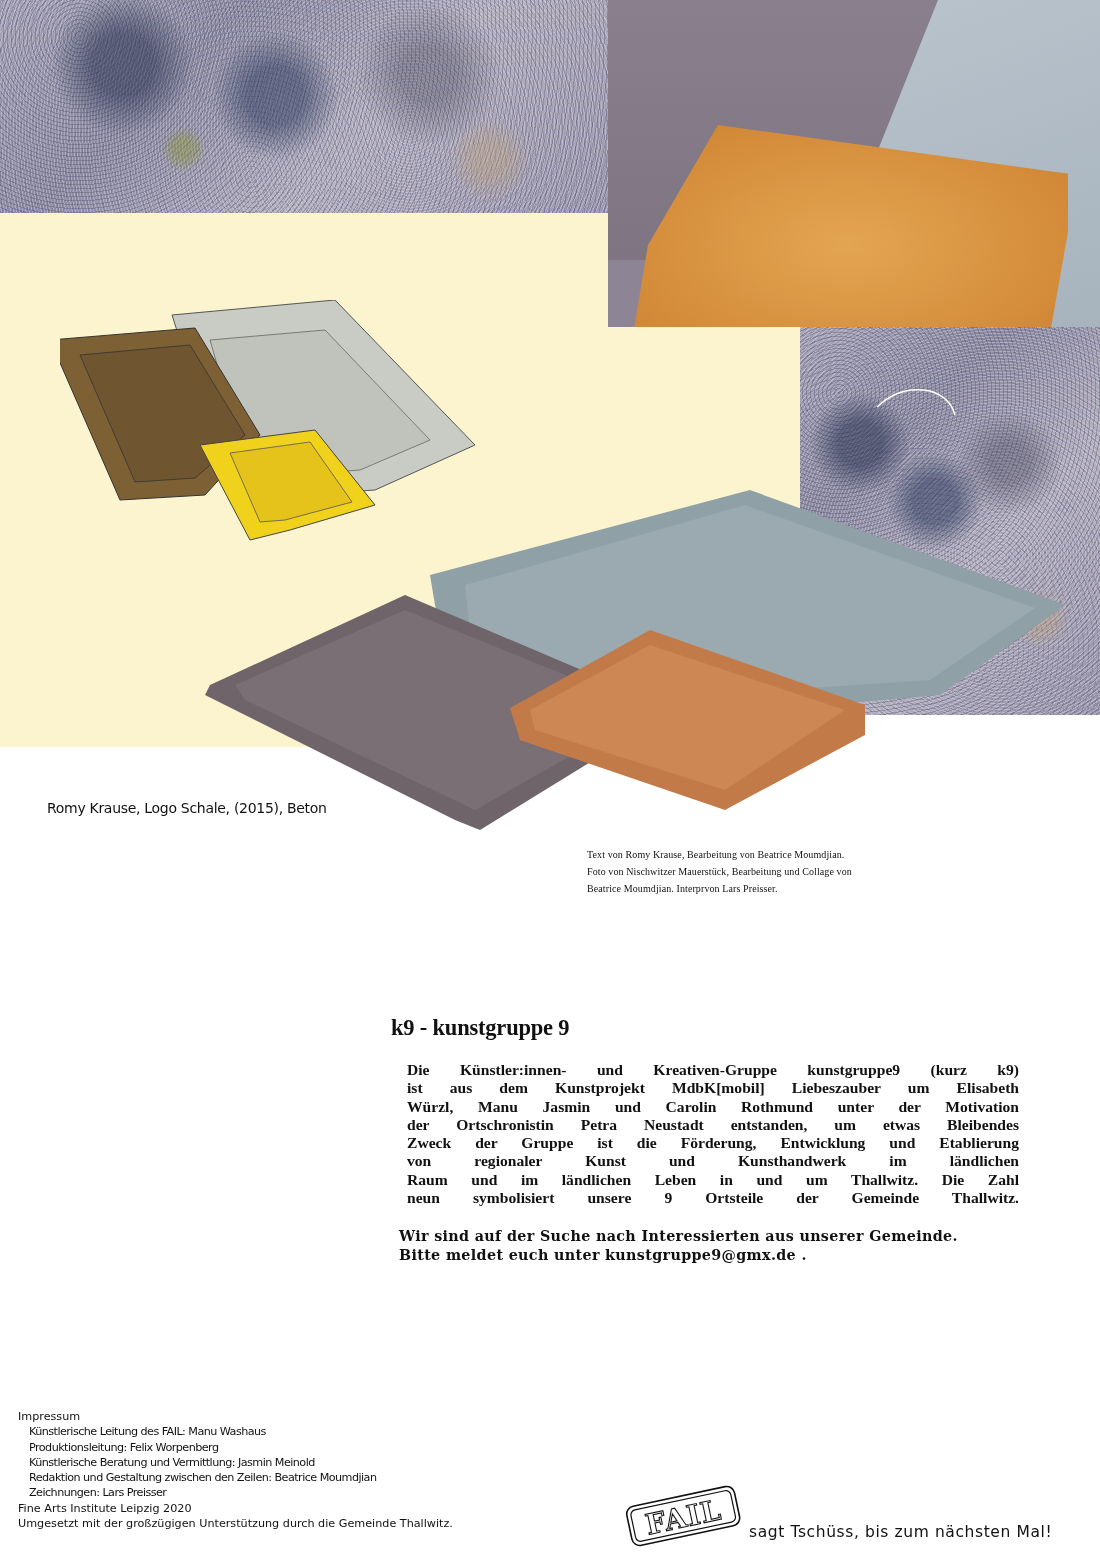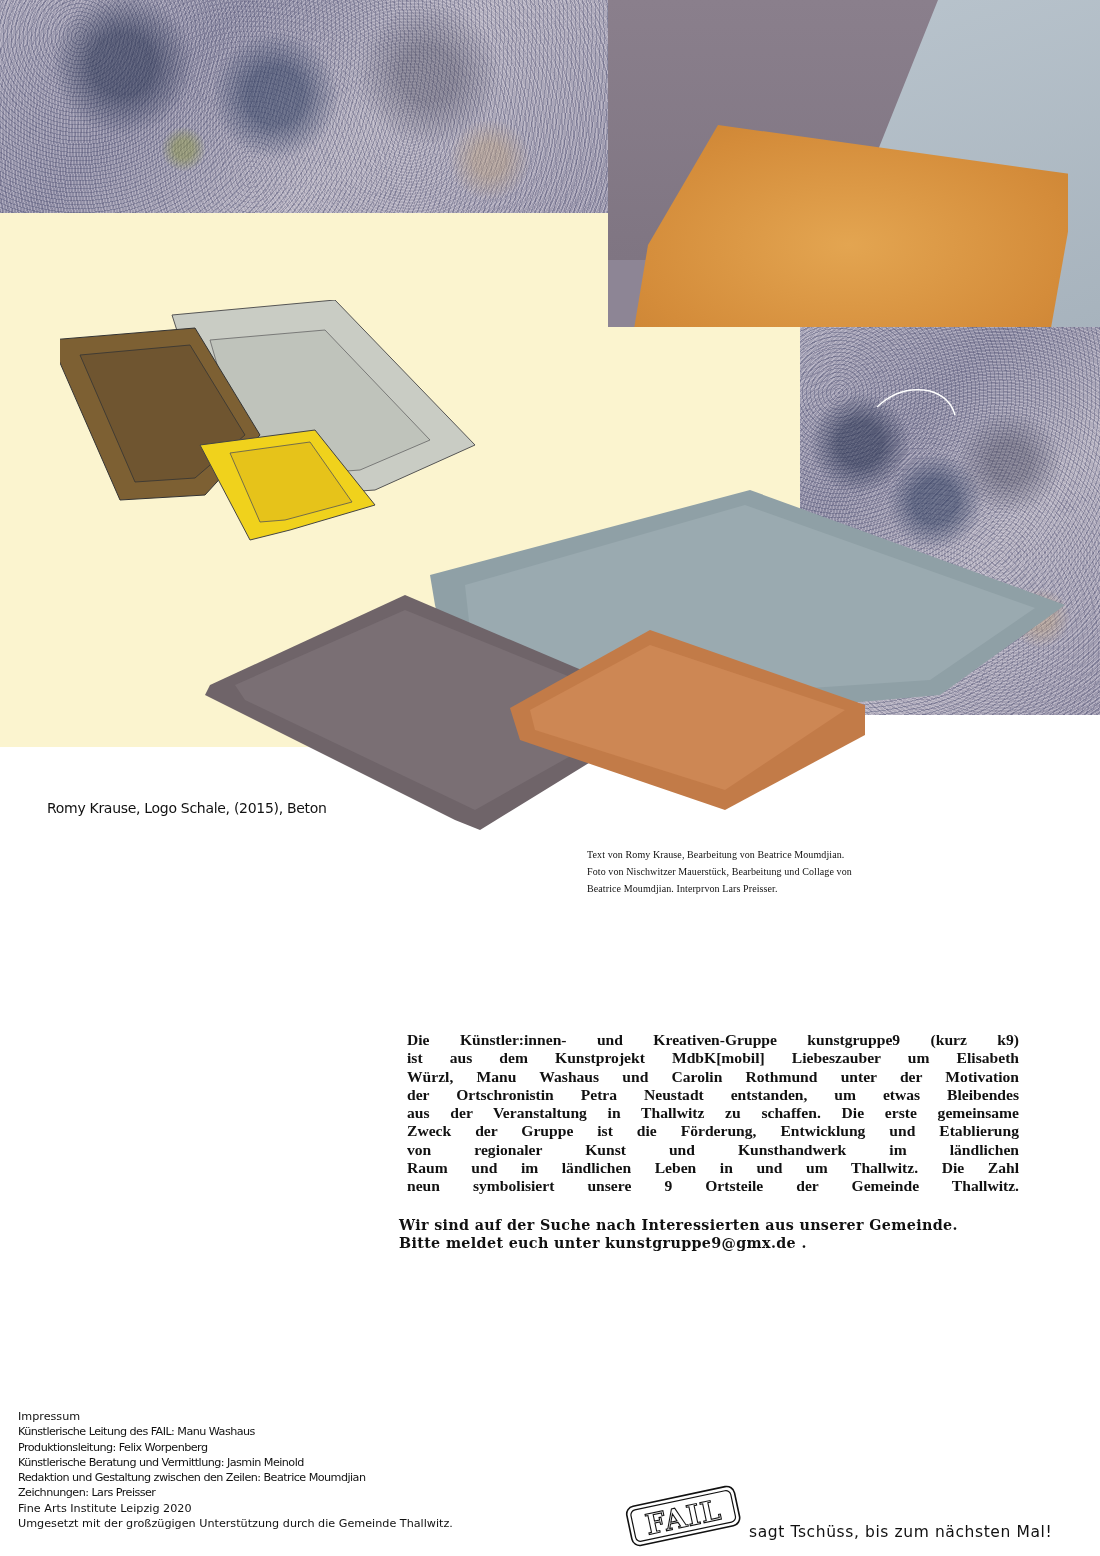--- a/index.html
+++ b/index.html
@@ -43,21 +43,21 @@
   #credits div { white-space:nowrap; }
 
   #article { left:391px; top:1015px; width:644px; }
   #article-title { font-family:"Liberation Serif", serif; font-weight:bold; font-size:22.5px; margin:0 0 20px 0; letter-spacing:-0.2px; }
   #article-body { font-family:"Liberation Serif", serif; font-weight:bold; font-size:15.6px; line-height:18.3px; text-align:justify; text-align-last:justify; margin:16px; }
   #article-body span { display:block; text-align:justify; text-align-last:justify; }
   #article-call { font-family:"DejaVu Serif", serif; font-weight:bold; font-size:14.3px; line-height:18.5px; margin-top:20px; letter-spacing:0.35px; }
   #article-call span { display:block; white-space:nowrap;margin-left:8px; }
 
   #impressum { left:18px; top:1409px; font-size:11.2px; line-height:15.3px; }
-  #impressum .narrow { letter-spacing:-0.55px; }
+  #impressum .narrow { letter-spacing:-0.55px;margin-left:11px; }
   #impressum div { white-space:nowrap; }
 
   #fail-logo { left:622px; top:1482px; width:122px; height:66px; }
   #tagline { left:749px; top:1523px; font-size:15.5px; letter-spacing:0.6px; white-space:nowrap; }
 </style>
 </head>
 <body>
 
 <div id="stone-top" class="abs stone"></div>
 
@@ -101,26 +101,26 @@
 
 <div id="caption-left" class="abs caption-font">Romy Krause, Logo Schale, (2015), Beton</div>
 
 <div id="credits" class="abs caption-font">
   <div>Text von Romy Krause, Bearbeitung von Beatrice Moumdjian.</div>
   <div>Foto von Nischwitzer Mauerstück, Bearbeitung und Collage von</div>
   <div>Beatrice Moumdjian. Interprvon Lars Preisser.</div>
 </div>
 
 <div id="article" class="abs">
+  <h1 id="article-title">k9 - kunstgruppe 9</h1>
   <p id="article-body">
     <span>Die Künstler:innen- und Kreativen-Gruppe kunstgruppe9 (kurz k9)</span>
     <span>ist aus dem Kunstprojekt MdbK[mobil] Liebeszauber um Elisabeth</span>
-    <span>Würzl, Manu Washaus und Carolin Rothmund unter der Motivation</span>
+    <span>Würzl, Manu Jasmin und Carolin Rothmund unter der Motivation</span>
     <span>der Ortschronistin Petra Neustadt entstanden, um etwas Bleibendes</span>
-    <span>aus der Veranstaltung  in Thallwitz zu schaffen. Die erste gemeinsame</span>
     <span>Zweck der Gruppe ist die Förderung, Entwicklung und Etablierung</span>
     <span>von regionaler Kunst und Kunsthandwerk im ländlichen</span>
     <span>Raum und im ländlichen Leben in und um Thallwitz. Die Zahl</span>
     <span>neun symbolisiert unsere 9 Ortsteile der Gemeinde Thallwitz.</span>
   </p>
   <div id="article-call">
     <span>Wir sind auf der Suche nach Interessierten aus unserer Gemeinde.</span>
     <span>Bitte meldet euch unter kunstgruppe9@gmx.de .</span>
   </div>
 </div>

